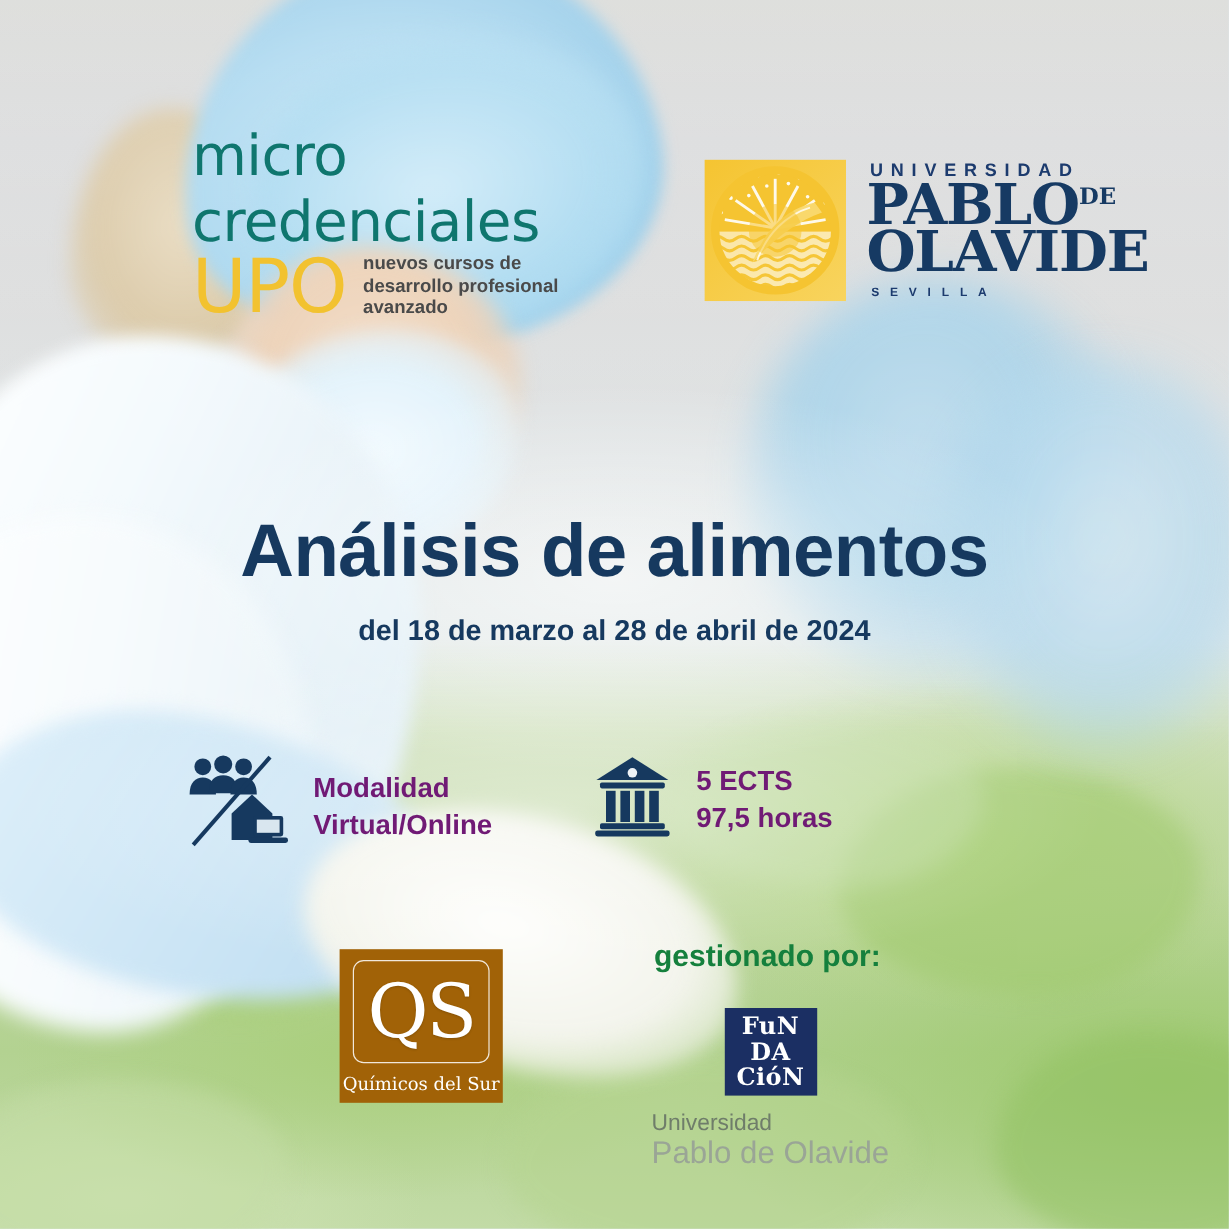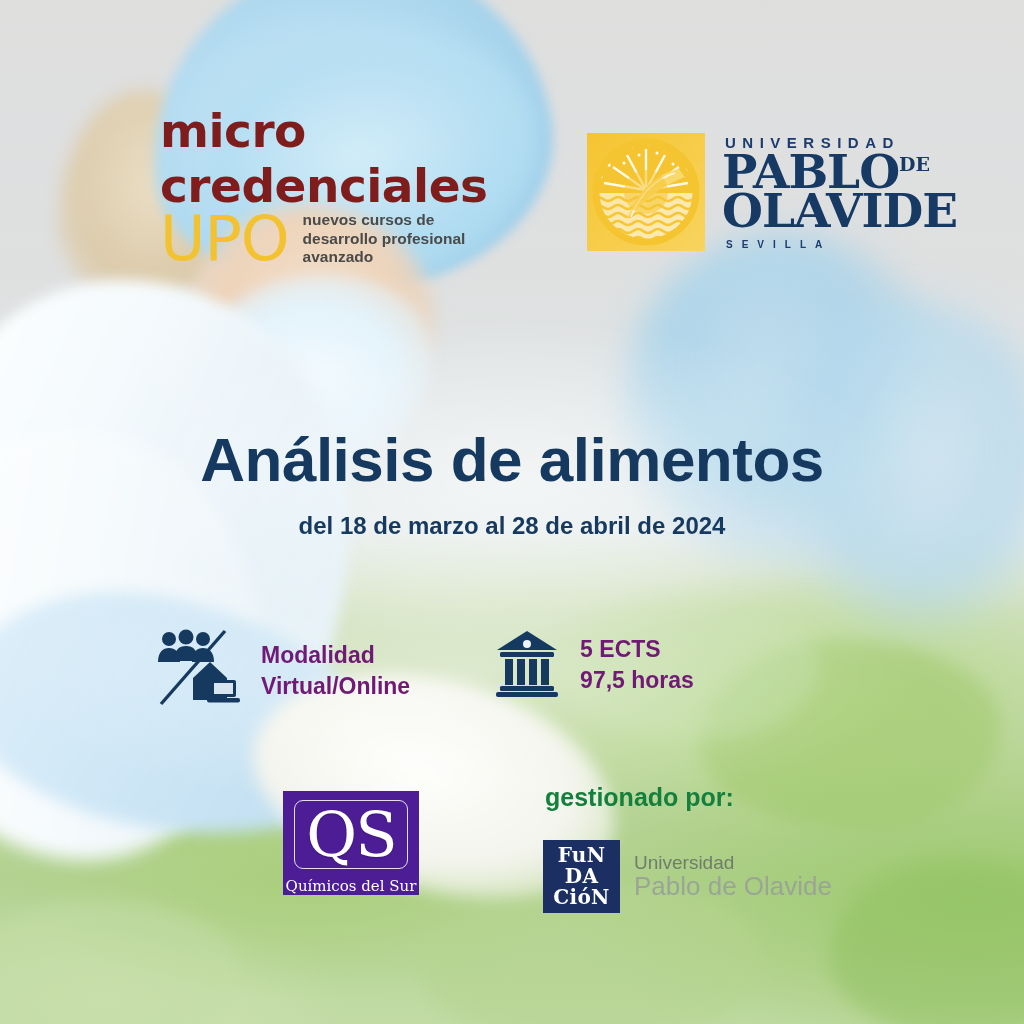--- a/index.html
+++ b/index.html
@@ -102,21 +102,21 @@
       radial-gradient(ellipse 60% 18% at 45% 66%, rgba(255,255,255,.40) 0%, rgba(255,255,255,0) 75%),
       linear-gradient(180deg, rgba(255,255,255,.20) 0%, rgba(255,255,255,.05) 30%, rgba(255,255,255,0) 55%);
   }
 
   
   .content{position:absolute;inset:0;}
 
   
   .mc-logo{position:absolute;left:160px;top:108px;}
   .mc-line{
-    font-size:47px;line-height:.98;font-weight:700;color:#7f1d1d;
+    font-size:47px;line-height:.98;font-weight:400;color:#0f766e;
     letter-spacing:-.5px;font-family:"DejaVu Sans","Liberation Sans",sans-serif;
   }
   .mc-line.l2{font-size:47px;margin-top:9px;}
   .mc-bottom{display:flex;align-items:flex-start;gap:14px;margin-top:2px;}
   .mc-upo{
     font-size:62px;line-height:.9;font-weight:400;color:#f2c230;letter-spacing:-1px;
     font-family:"DejaVu Sans","Liberation Sans",sans-serif;
   }
   .mc-sub{font-size:15.5px;line-height:1.2;color:#4a4a4a;font-weight:700;padding-bottom:12px;}
 
@@ -150,32 +150,32 @@
     position:absolute;left:0;right:0;top:512px;text-align:center;
     font-size:24px;font-weight:700;color:#16395f;
   }
 
   
   .info-row{position:absolute;left:155px;top:628px;display:flex;gap:84px;align-items:flex-start;}
   .info-item{display:flex;align-items:center;gap:20px;}
   .info-text{font-size:23px;font-weight:700;color:#701a75;line-height:1.34;white-space:nowrap;}
 
   
-  .qs{position:absolute;left:283px;top:791px;width:136px;height:104px;
-      background:#4c1d95;display:flex;flex-direction:column;align-items:center;
+  .qs{position:absolute;left:283px;top:791px;width:136px;height:128px;
+      background:#a16207;display:flex;flex-direction:column;align-items:center;
       justify-content:flex-start;padding-top:9px;box-sizing:border-box;}
   .qs-inner{width:112px;height:84px;border:1.5px solid rgba(255,255,255,.85);border-radius:9px;
             display:flex;align-items:center;justify-content:center;}
   .qs-letters{font-family:"DejaVu Serif","Liberation Serif",serif;font-size:62px;color:#fff;
               line-height:1;letter-spacing:-2px;text-shadow:0 1px 2px rgba(0,0,0,.18);}
   .qs-caption{font-family:"DejaVu Serif","Liberation Serif",serif;font-size:15px;color:#fff;margin-top:8px;}
 
   .gestionado{position:absolute;left:545px;top:783px;font-size:25px;font-weight:700;color:#15803d;}
 
-  .fpo{position:absolute;left:543px;top:840px;display:flex;align-items:center;gap:14px;}
+  .fpo{position:absolute;left:543px;top:840px;display:flex;align-items:center;gap:14px;flex-direction:column;}
   .fpo-box{width:77px;height:73px;background:#1b2f63;display:flex;flex-direction:column;
            align-items:center;justify-content:center;box-sizing:border-box;padding:5px 0;}
   .fpo-box div{color:#fff;font-family:"DejaVu Serif","Liberation Serif",serif;
                font-weight:700;font-size:20px;line-height:1.04;letter-spacing:.3px;}
   .fpo-words{display:flex;flex-direction:column;line-height:1.06;}
   .fpo-u{font-size:19px;color:#6f7d6a;}
   .fpo-p{font-size:26px;color:#9aa596;}
 </style>
 </head>
 <body>

